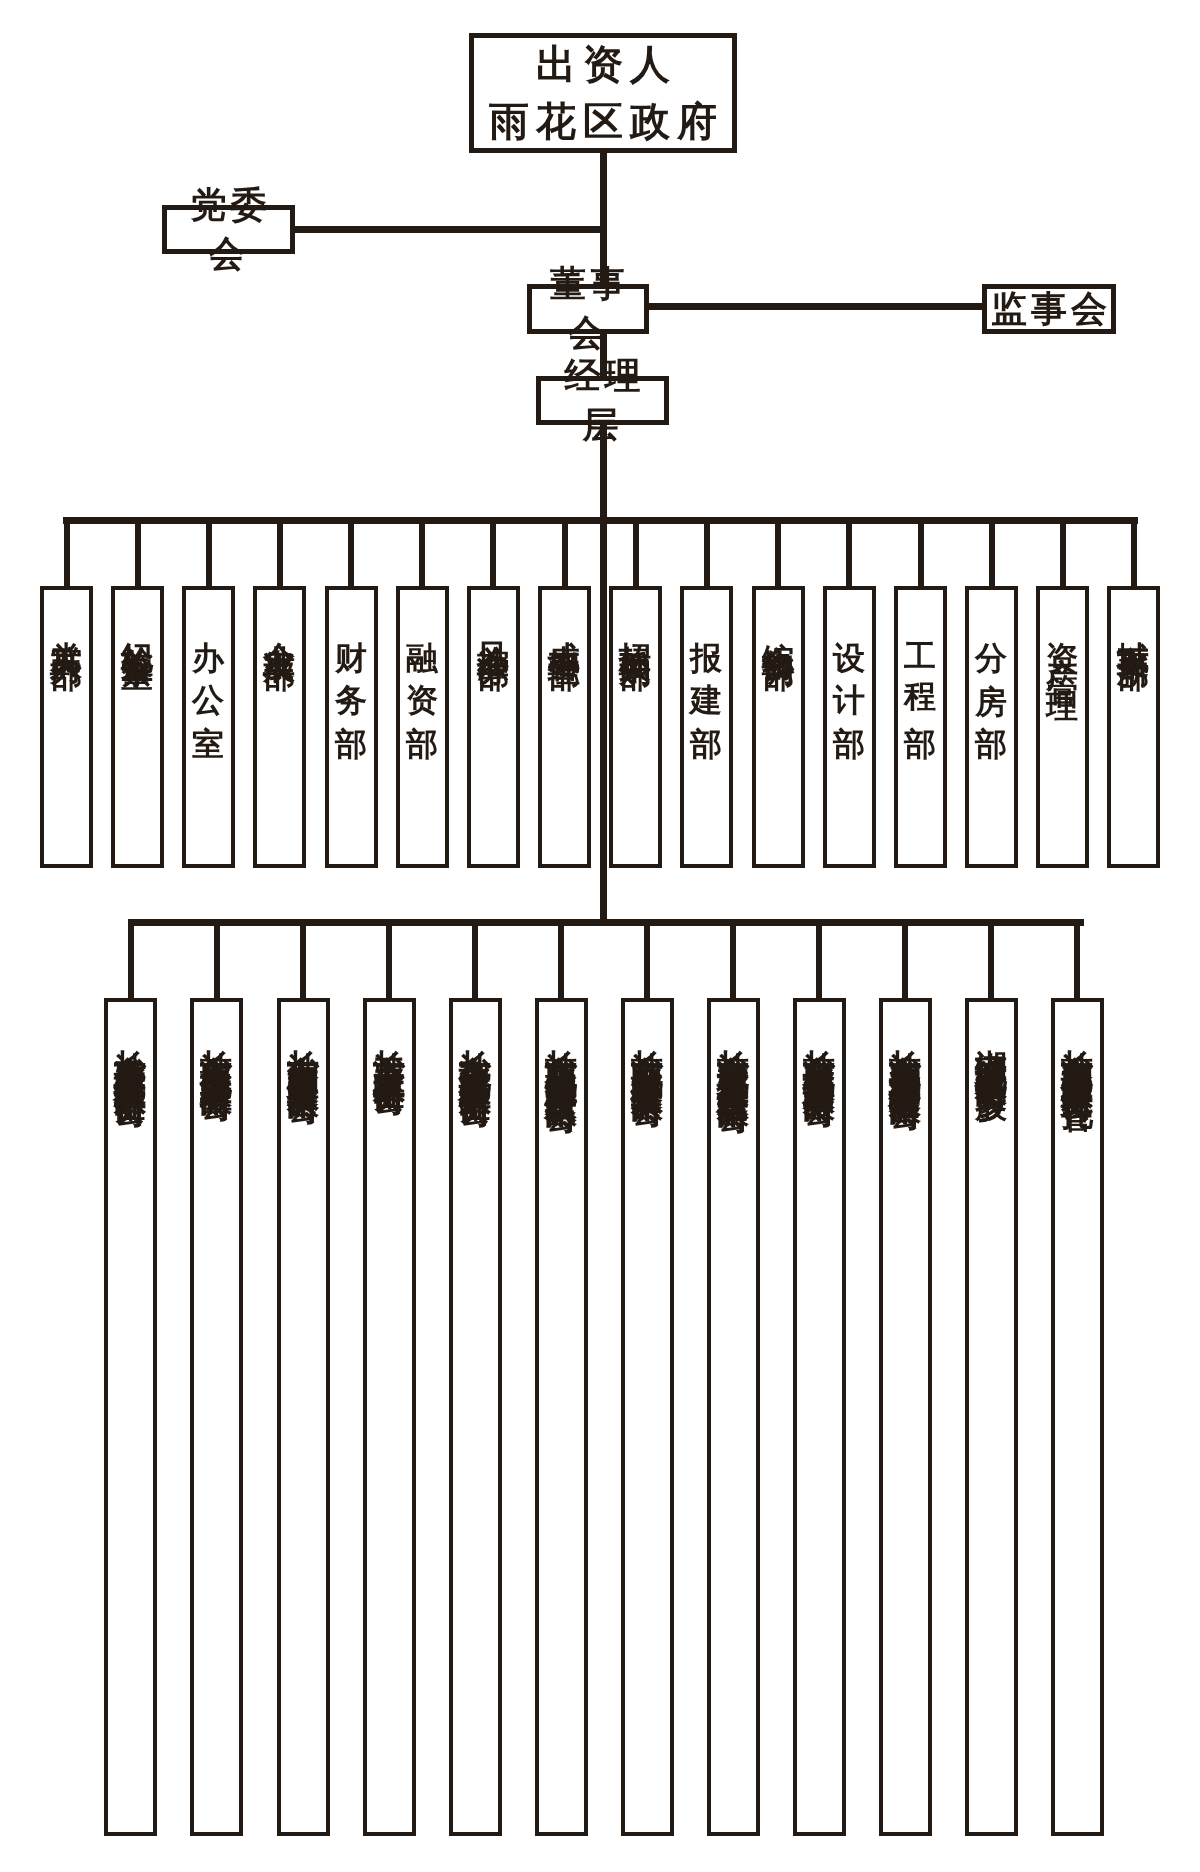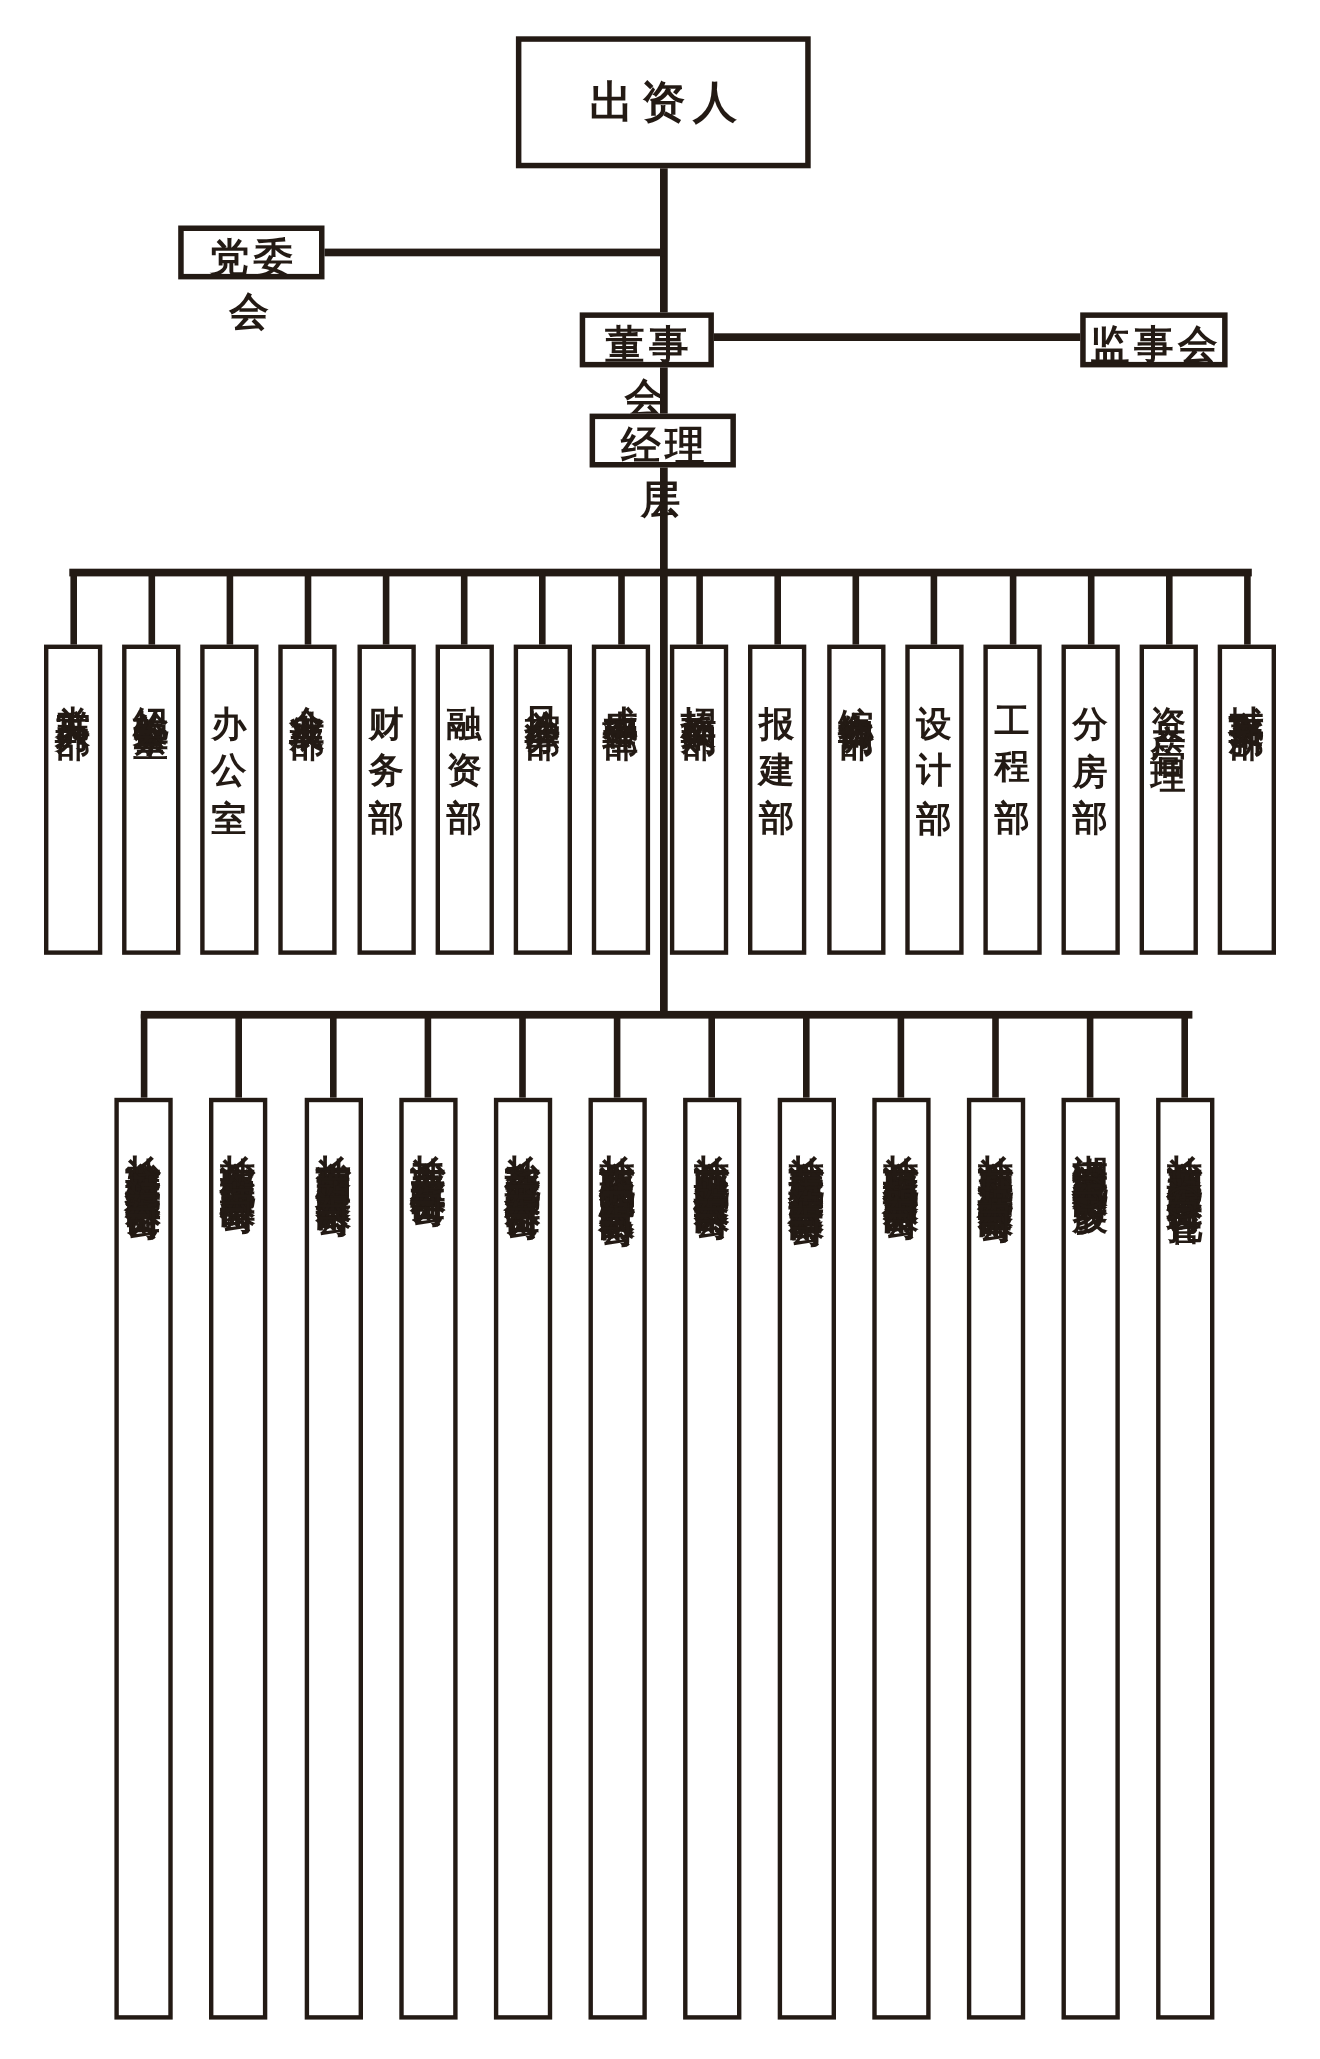--- a/index.html
+++ b/index.html
@@ -5,21 +5,21 @@
   * { margin:0; padding:0; box-sizing:border-box; }
   html,body { background:#ffffff; }
   .stage {
     position:relative; width:1200px; height:1872px; background:#ffffff;
     font-family:"Liberation Sans","DejaVu Sans",sans-serif; color:#231a14;
     overflow:hidden;
   }
   .line { position:absolute; background:#231a14; }
   .node {
     position:absolute; background:#ffffff; border:5px solid #231a14;
-    display:flex; justify-content:center;
+    display:flex; align-items:center; justify-content:center;
     font-weight:700; text-align:center;
   }
   .node.h { font-size:36px; letter-spacing:4px; text-indent:4px; }
   .top-node { flex-direction:column; font-size:40px; line-height:1.42; }
   .top-node .tline { letter-spacing:7px; text-indent:7px; display:block; }
   .vnode {
     position:absolute; background:#ffffff; border:4px solid #231a14;
     writing-mode:vertical-rl; text-orientation:mixed;
     display:flex; align-items:center;
     font-weight:700; font-size:32px; line-height:1;
@@ -68,20 +68,21 @@
   <div class="line" style="left:558px; top:922px; width:6px; height:76px;"></div>
   <div class="line" style="left:644px; top:922px; width:6px; height:76px;"></div>
   <div class="line" style="left:730px; top:922px; width:6px; height:76px;"></div>
   <div class="line" style="left:816px; top:922px; width:6px; height:76px;"></div>
   <div class="line" style="left:902px; top:922px; width:6px; height:76px;"></div>
   <div class="line" style="left:988px; top:922px; width:6px; height:76px;"></div>
   <div class="line" style="left:1074px; top:922px; width:6px; height:76px;"></div>
 
   <div class="node top-node" style="left:469px; top:33px; width:268px; height:120px;">
     <span class="tline">出资人</span>
+    <span class="tline">雨花区政府</span>
   </div>
 
   <div class="node h" style="left:162px; top:205px; width:133px; height:49px;">
     <span>党委会</span>
   </div>
 
   <div class="node h" style="left:527px; top:284px; width:122px; height:50px;">
     <span>董事会</span>
   </div>
 

